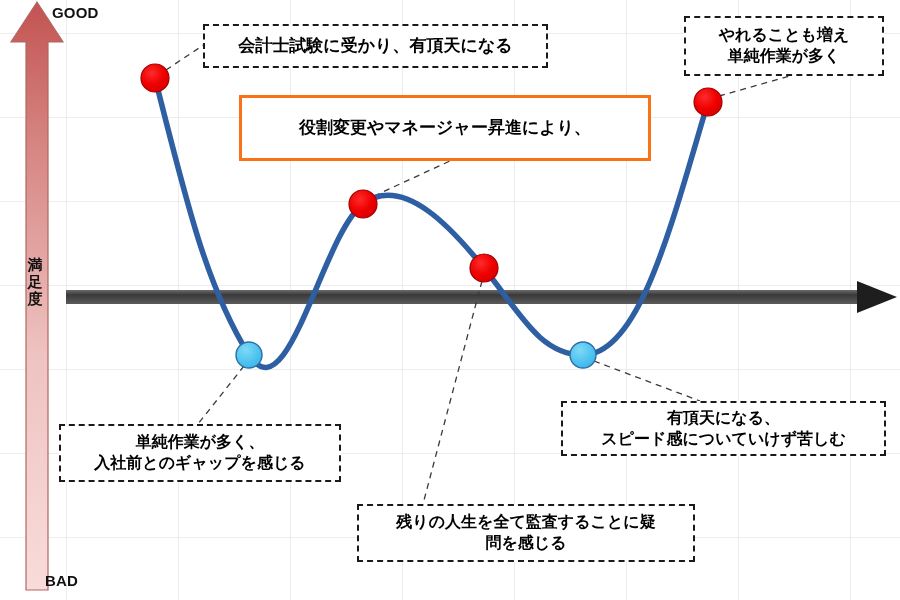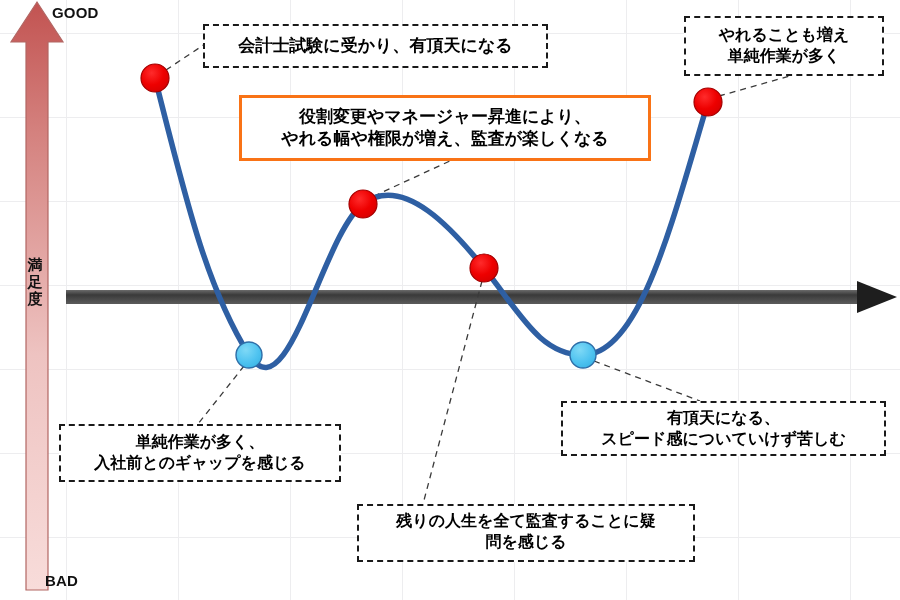--- a/index.html
+++ b/index.html
@@ -90,21 +90,21 @@
   .callout.solid-red {
     border: 3px solid #f97316;
   }
   .callout span { display: block; white-space: nowrap; }
 
   #callout-1 { left: 203px; top: 24px;  width: 345px; height: 44px; font-size: 17px; }
   #callout-2 { left: 239px; top: 95px;  width: 412px; height: 66px; font-size: 17px; }
   #callout-3 { left: 684px; top: 16px;  width: 200px; height: 60px; font-size: 16px; }
   #callout-4 { left: 59px;  top: 424px; width: 282px; height: 58px; font-size: 16px; text-align: center; }
   #callout-5 { left: 561px; top: 401px; width: 325px; height: 55px; font-size: 16px; }
-  #callout-6 { left: 357px; top: 504px; width: 338px; height: 58px; font-size: 16px; font-family: Liberation Mono, monospace; }
+  #callout-6 { left: 357px; top: 504px; width: 338px; height: 58px; font-size: 16px; }
 </style>
 </head>
 <body>
 
 <div id="stage">
 
   <div>
     <div class="grid-line-v" style="left:66px;"></div>
     <div class="grid-line-v" style="left:178px;"></div>
     <div class="grid-line-v" style="left:290px;"></div>
@@ -192,21 +192,20 @@
       <circle cx="708" cy="102" r="14" fill="url(#redDot)" stroke="#a30000" stroke-width="1.2"></circle>
     </g>
   </svg>
 
   <div id="callout-1" class="callout dashed">
     <span>会計士試験に受かり、有頂天になる</span>
   </div>
 
   <div id="callout-2" class="callout solid-red">
     <span>役割変更やマネージャー昇進により、</span>
-    <span>やれる幅や権限が増え、監査が楽しくなる</span>
   </div>
 
   <div id="callout-3" class="callout dashed">
     <span>やれることも増え</span>
     <span>単純作業が多く</span>
   </div>
 
   <div id="callout-4" class="callout dashed">
     <span>単純作業が多く、</span>
     <span>入社前とのギャップを感じる</span>

